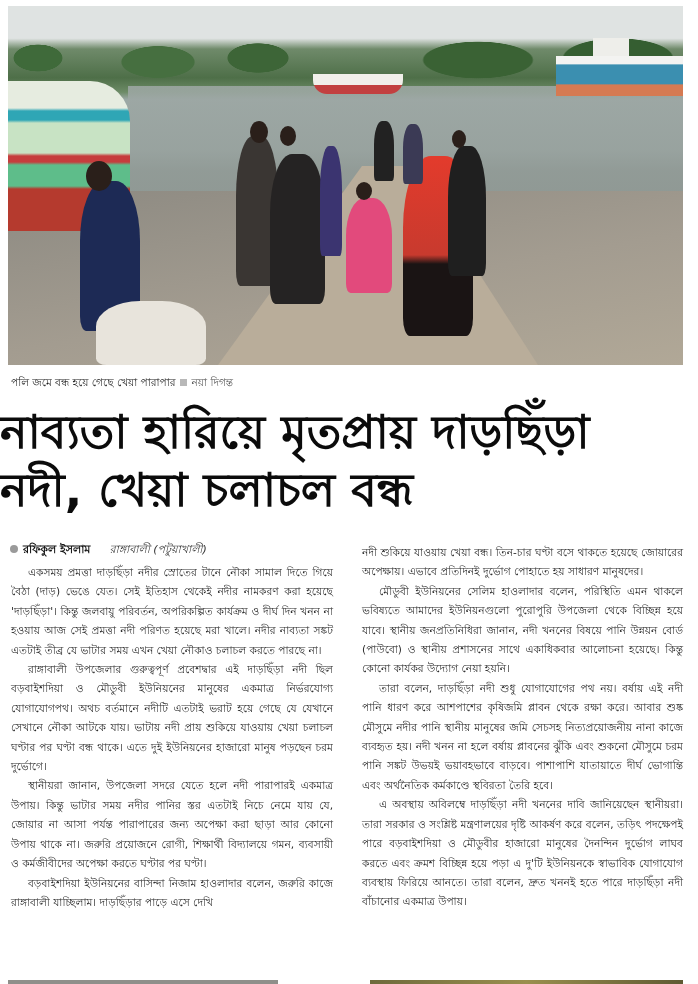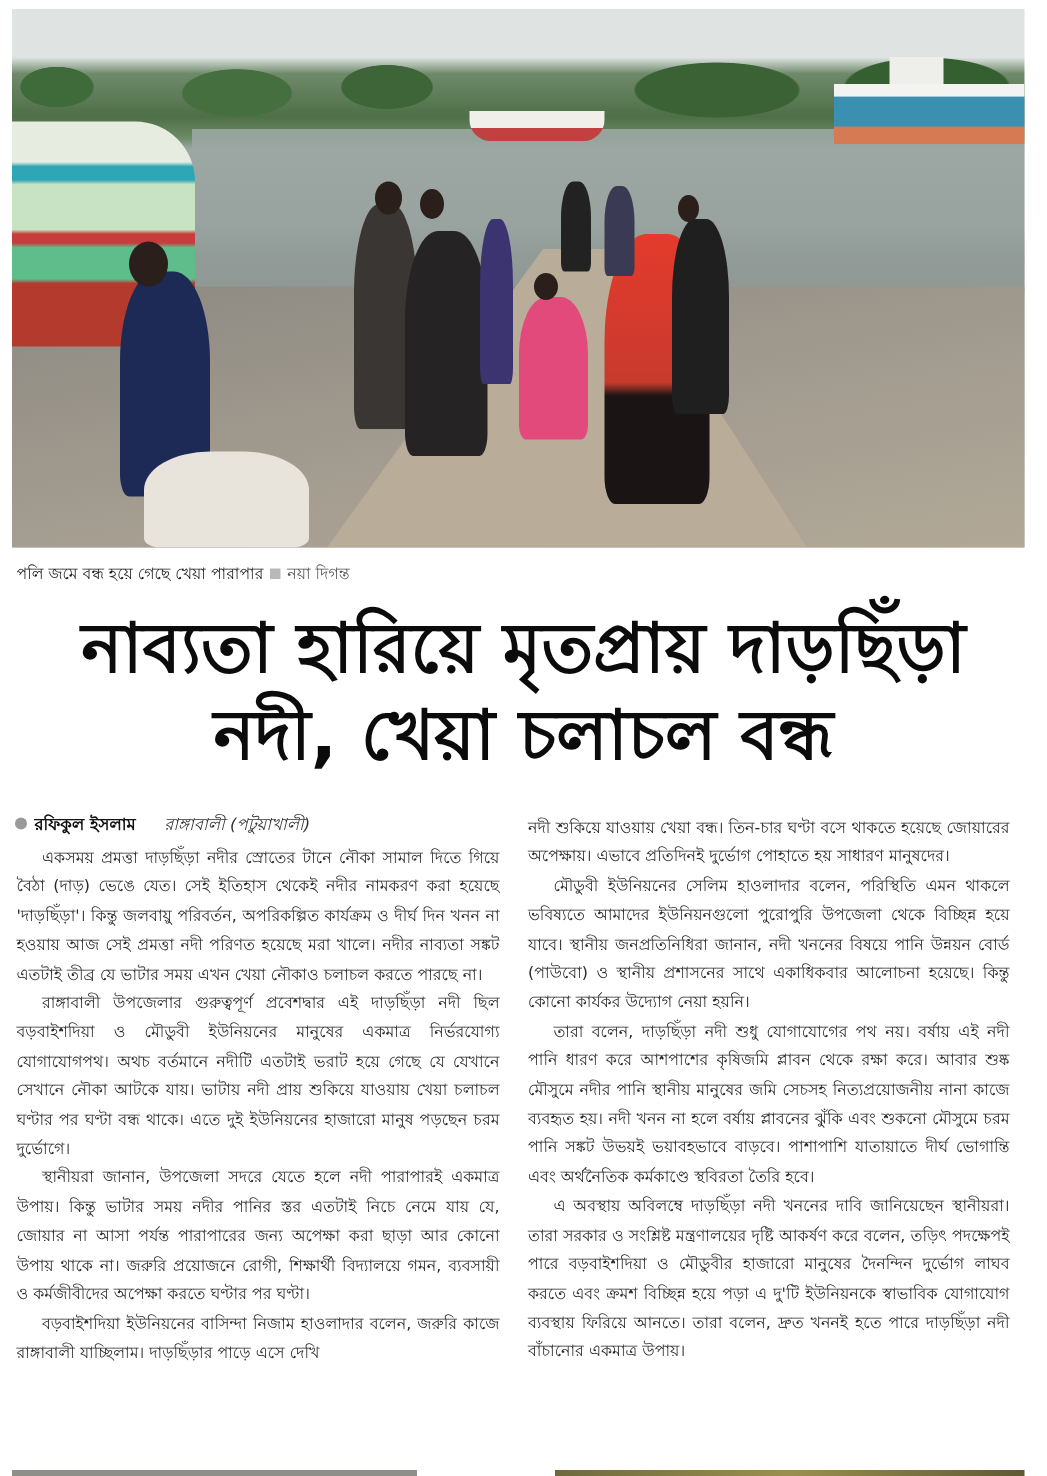--- a/index.html
+++ b/index.html
@@ -31,37 +31,37 @@
   .photo .person { position: absolute; border-radius: 40% 40% 10% 10%; }
   .photo .head { position: absolute; border-radius: 50%; background: #2a1f1a; }
 
   
   .caption { position: absolute; left: 11px; top: 375px; font-size: 10.5px; color: #1a1a1a; white-space: nowrap; }
   .caption .cap-text { font-weight: normal; }
   .caption .sq { display: inline-block; width: 7px; height: 7px; background: #b8b8b8; margin: 0 5px 0 4px; vertical-align: 0; }
   .caption .credit { color: #555; }
 
   
-  .headline { position: absolute; left: 0; top: 403px; width: 698px; text-align: center;
+  .headline { position: absolute; left: 0; top: 403px; width: 698px; text-align: left;
               font-family: "DejaVu Sans", sans-serif; font-weight: bold; color: #0b0b0b; line-height: 58px; }
   .headline .l1 { display: block; font-size: 46px; letter-spacing: 0px; }
   .headline .l2 { display: block; font-size: 46px; }
 
   
   .byline { position: absolute; left: 10px; top: 541px; font-size: 11px; white-space: nowrap; }
   .byline .dot { display: inline-block; width: 8px; height: 8px; border-radius: 50%; background: #9a9a9a; margin-right: 5px; vertical-align: 0; }
   .byline .author { font-weight: bold; color: #111; }
   .byline .place { font-style: italic; color: #333; margin-left: 19px; }
 
   
   .col { position: absolute; font-size: 10.6px; line-height: 19.4px; color: #2a2a2a; text-align: justify; }
   .col p { margin: 0; text-indent: 1.6em; }
   .col p.noindent { text-indent: 0; }
   .col-left { left: 11px; top: 563px; width: 322px; }
-  .col-right { left: 352px; top: 543px; width: 321px; }
+  .col-right { left: 362px; top: 543px; width: 321px; }
 
   
   .bottom-photo-left { position: absolute; left: 8px; top: 980px; width: 270px; height: 4px; background: #8f8f8a; }
   .bottom-photo-right { position: absolute; left: 370px; top: 980px; width: 313px; height: 4px; background: linear-gradient(90deg, #6e6a3c, #9a8f4e, #5f5a33); }
 </style>
 </head>
 <body>
 
 <div class="photo">
   <div class="trees"></div>

